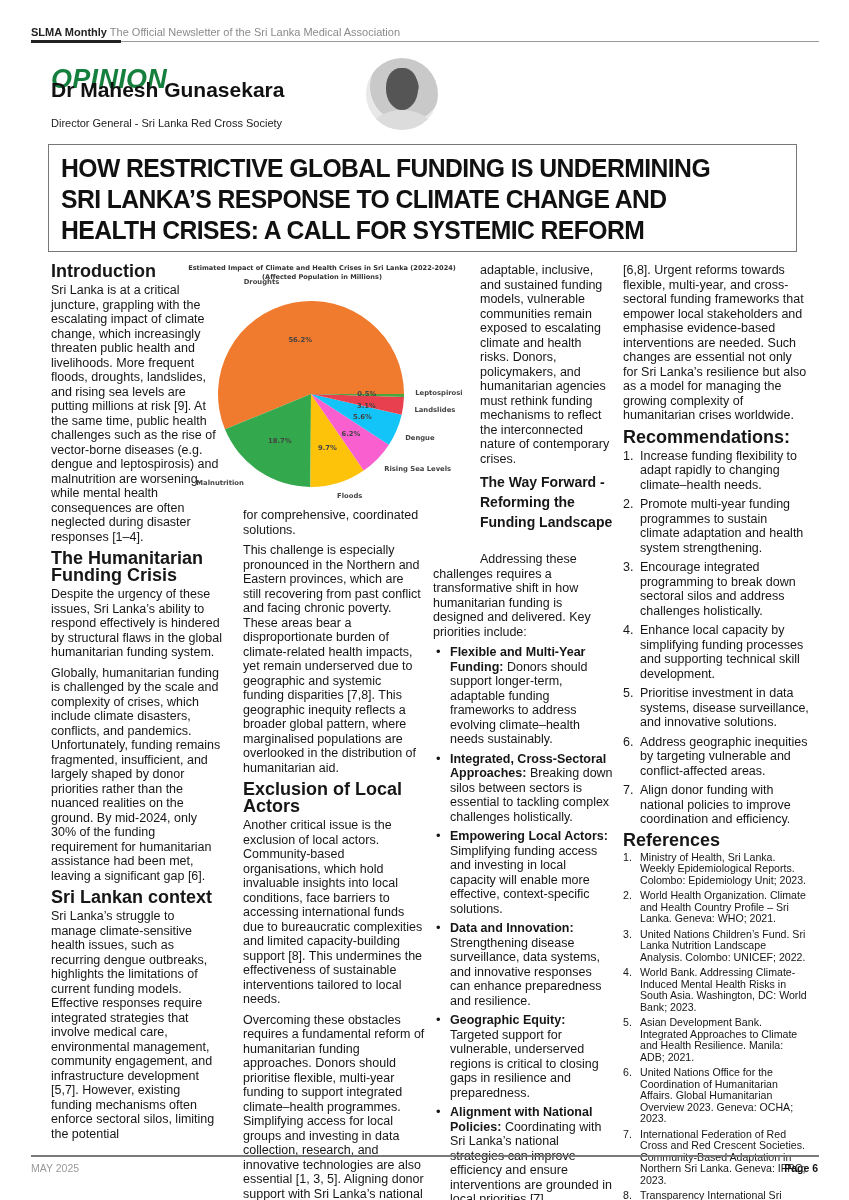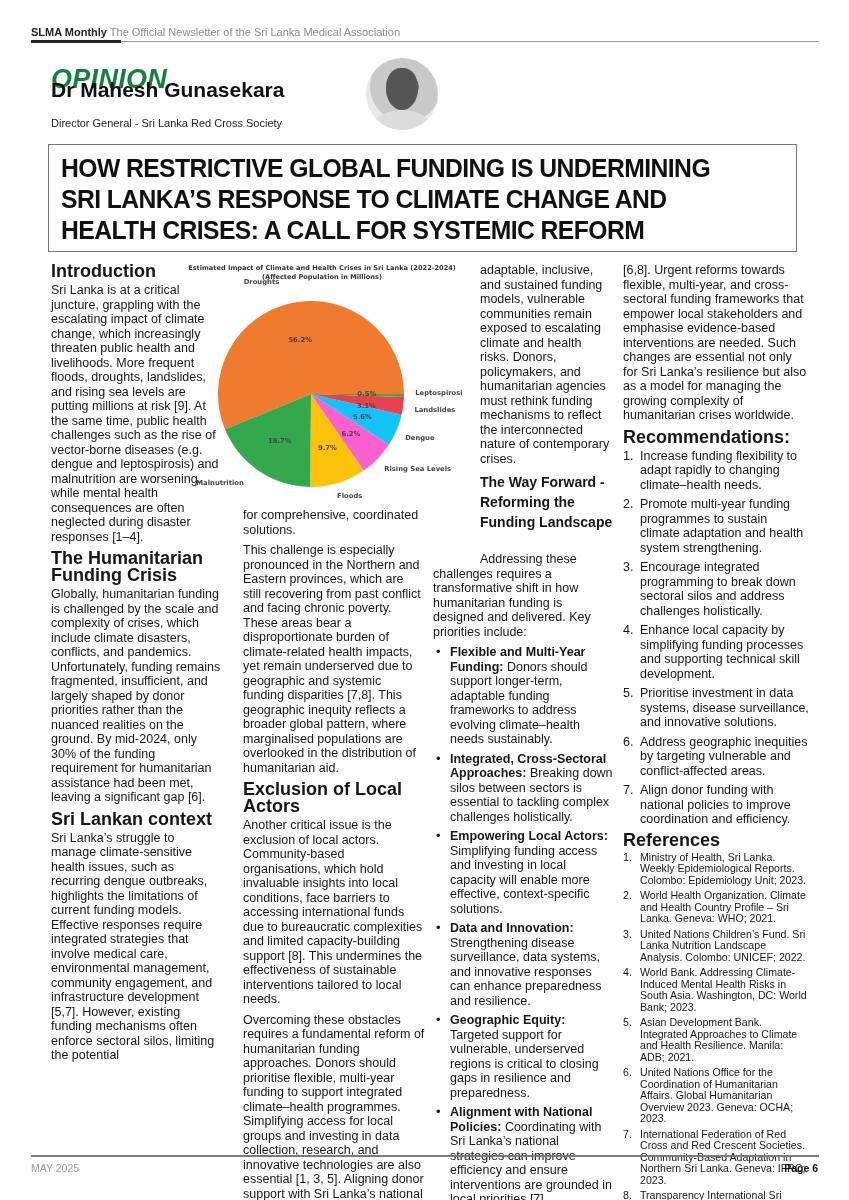--- a/index.html
+++ b/index.html
@@ -54,20 +54,21 @@
 </div>
 
 <div class="title-box">
   <h1>HOW RESTRICTIVE GLOBAL FUNDING IS UNDERMINING SRI LANKA’S RESPONSE TO CLIMATE CHANGE AND HEALTH CRISES: A CALL FOR SYSTEMIC REFORM</h1>
 </div>
 
 <div class="col" style="left:51px; top:263px; width:172px;">
   <h2>Introduction</h2>
   <p>Sri Lanka is at a critical juncture, grappling with the escalating impact of climate change, which increasingly threaten public health and livelihoods. More frequent floods, droughts, landslides, and rising sea levels are putting millions at risk [9]. At the same time, public health challenges such as the rise of vector-borne diseases (e.g. dengue and leptospirosis) and malnutrition are worsening, while mental health consequences are often neglected during disaster responses [1–4].</p>
   <h2>The Humanitarian Funding Crisis</h2>
+  <p>Despite the urgency of these issues, Sri Lanka’s ability to respond effectively is hindered by structural flaws in the global humanitarian funding system.</p>
   <p>Globally, humanitarian funding is challenged by the scale and complexity of crises, which include climate disasters, conflicts, and pandemics. Unfortunately, funding remains fragmented, insufficient, and largely shaped by donor priorities rather than the nuanced realities on the ground. By mid-2024, only 30% of the funding requirement for humanitarian assistance had been met, leaving a significant gap [6].</p>
   <h2>Sri Lankan context</h2>
   <p>Sri Lanka’s struggle to manage climate-sensitive health issues, such as recurring dengue outbreaks, highlights the limitations of current funding models. Effective responses require integrated strategies that involve medical care, environmental management, community engagement, and infrastructure development [5,7]. However, existing funding mechanisms often enforce sectoral silos, limiting the potential</p>
 </div>
 
 <div class="chart">
   <svg id="pie-svg" width="280" height="245" viewBox="0 0 280 245">
       <text x="140" y="12" text-anchor="middle" font-size="6.6" font-weight="700" fill="#333" font-family="DejaVu Sans, sans-serif">Estimated Impact of Climate and Health Crises in Sri Lanka (2022-2024)</text>
       <text x="140" y="21" text-anchor="middle" font-size="6.6" font-weight="700" fill="#333" font-family="DejaVu Sans, sans-serif">(Affected Population in Millions)</text>
       <path d="M129,136 L222,136 A93,93 0 1 0 42.9678197643954,171.3194558835275 Z" fill="#f07a2d"></path>

